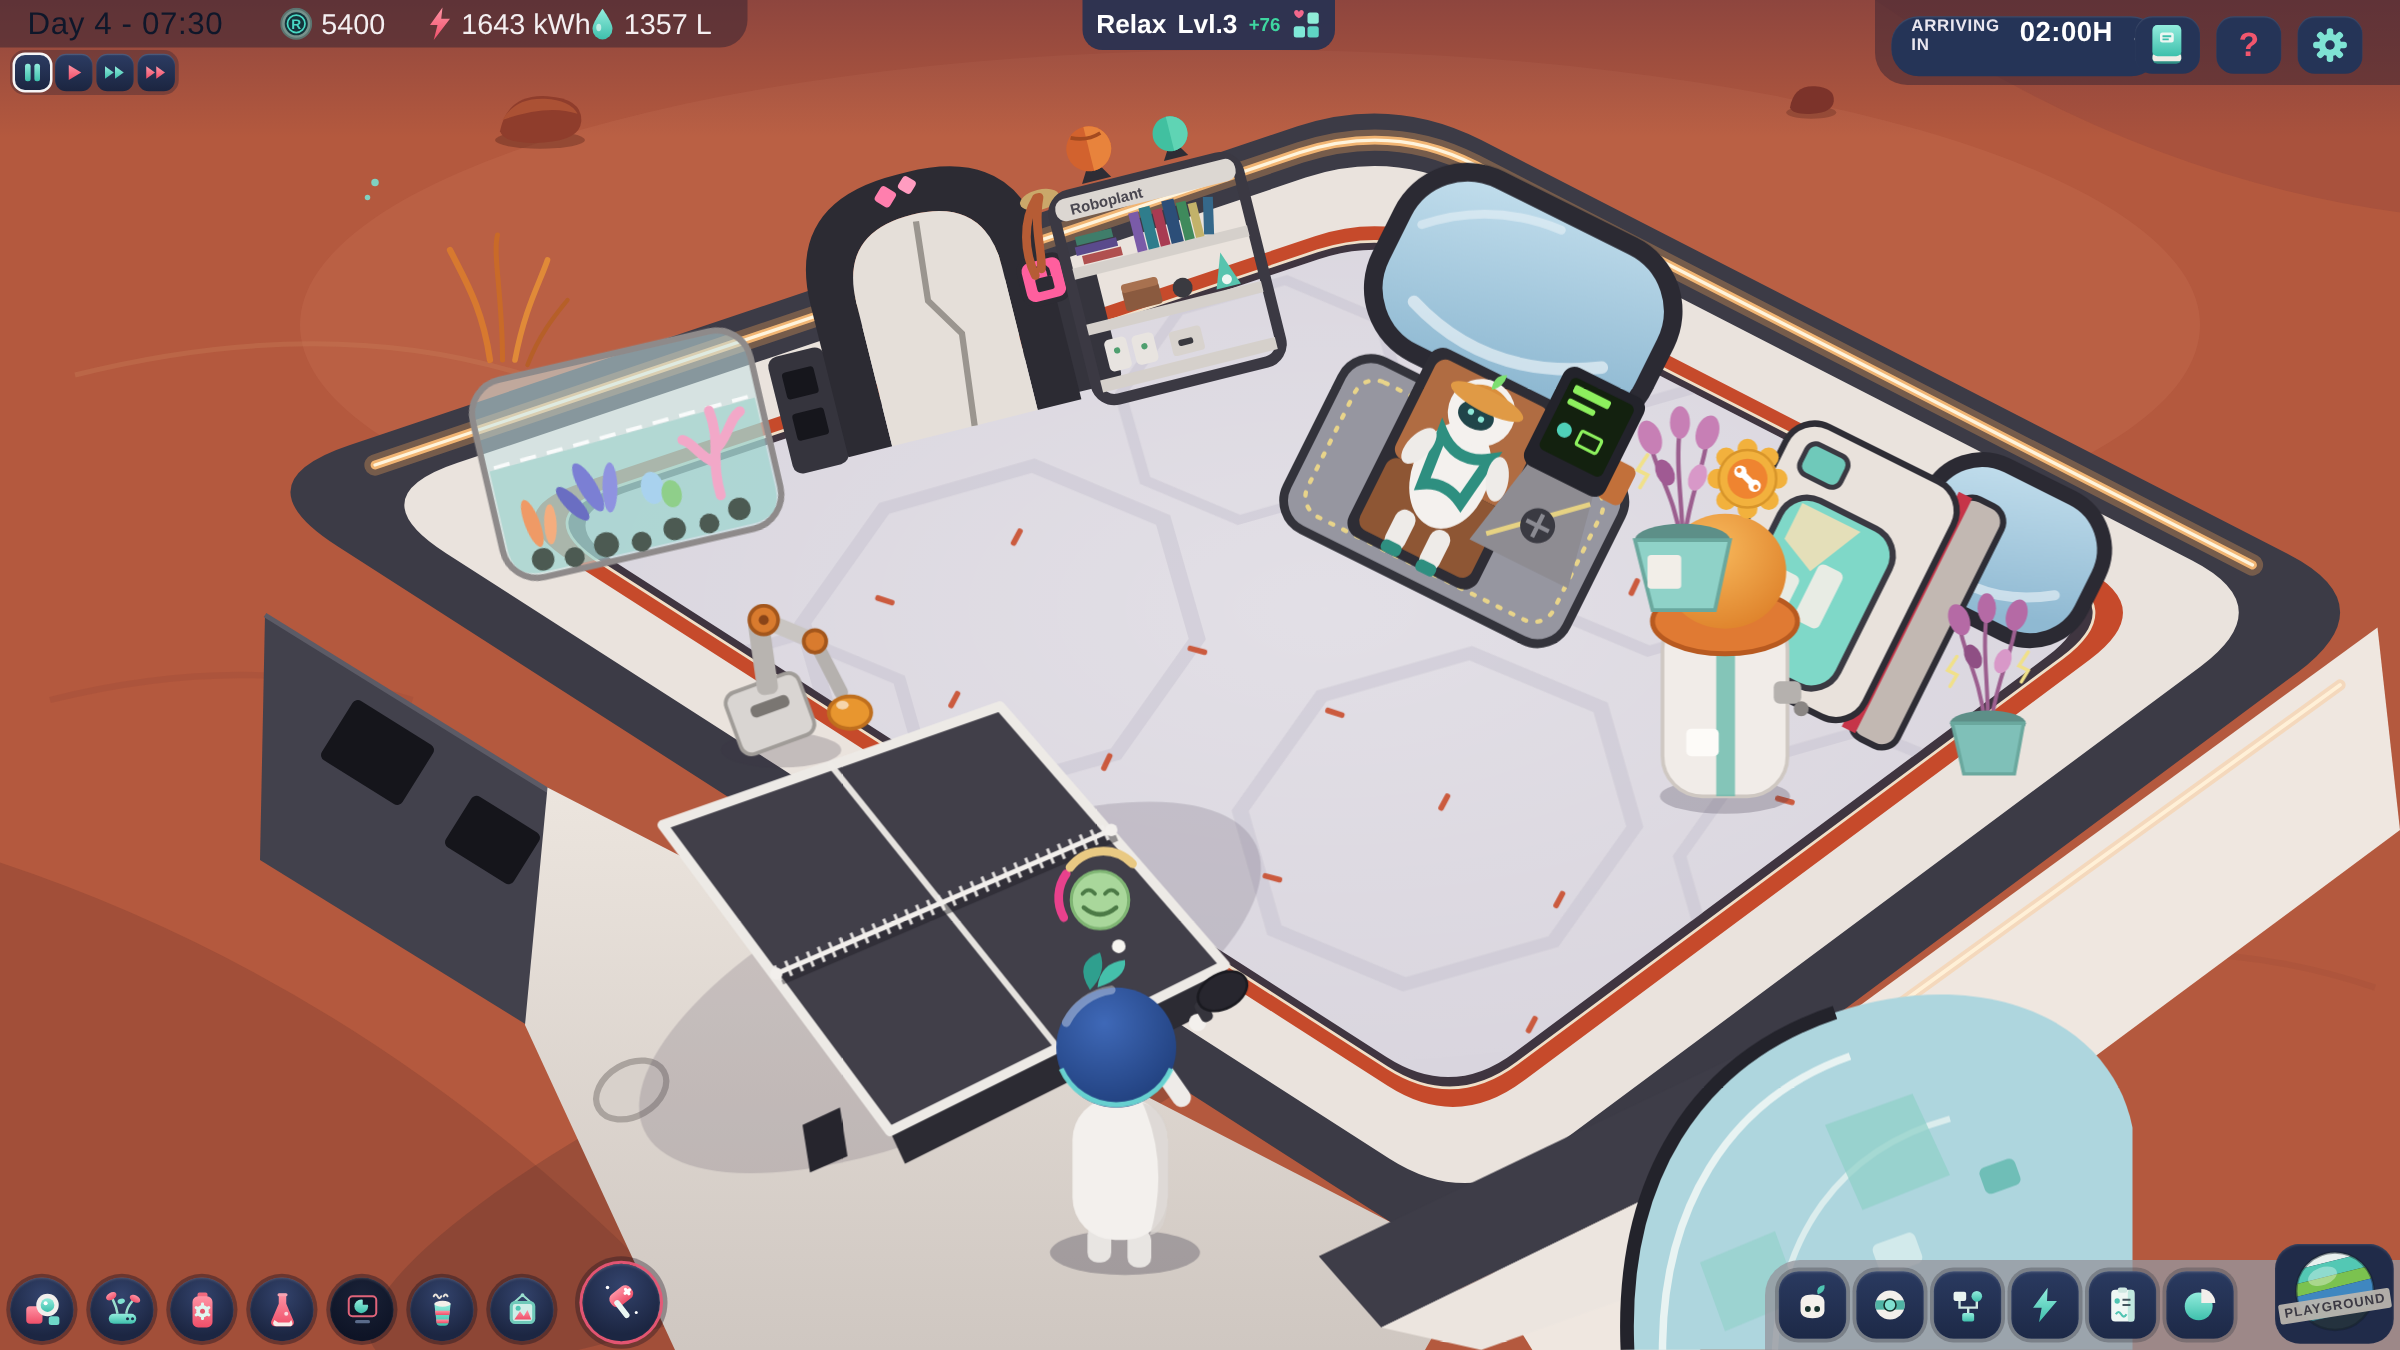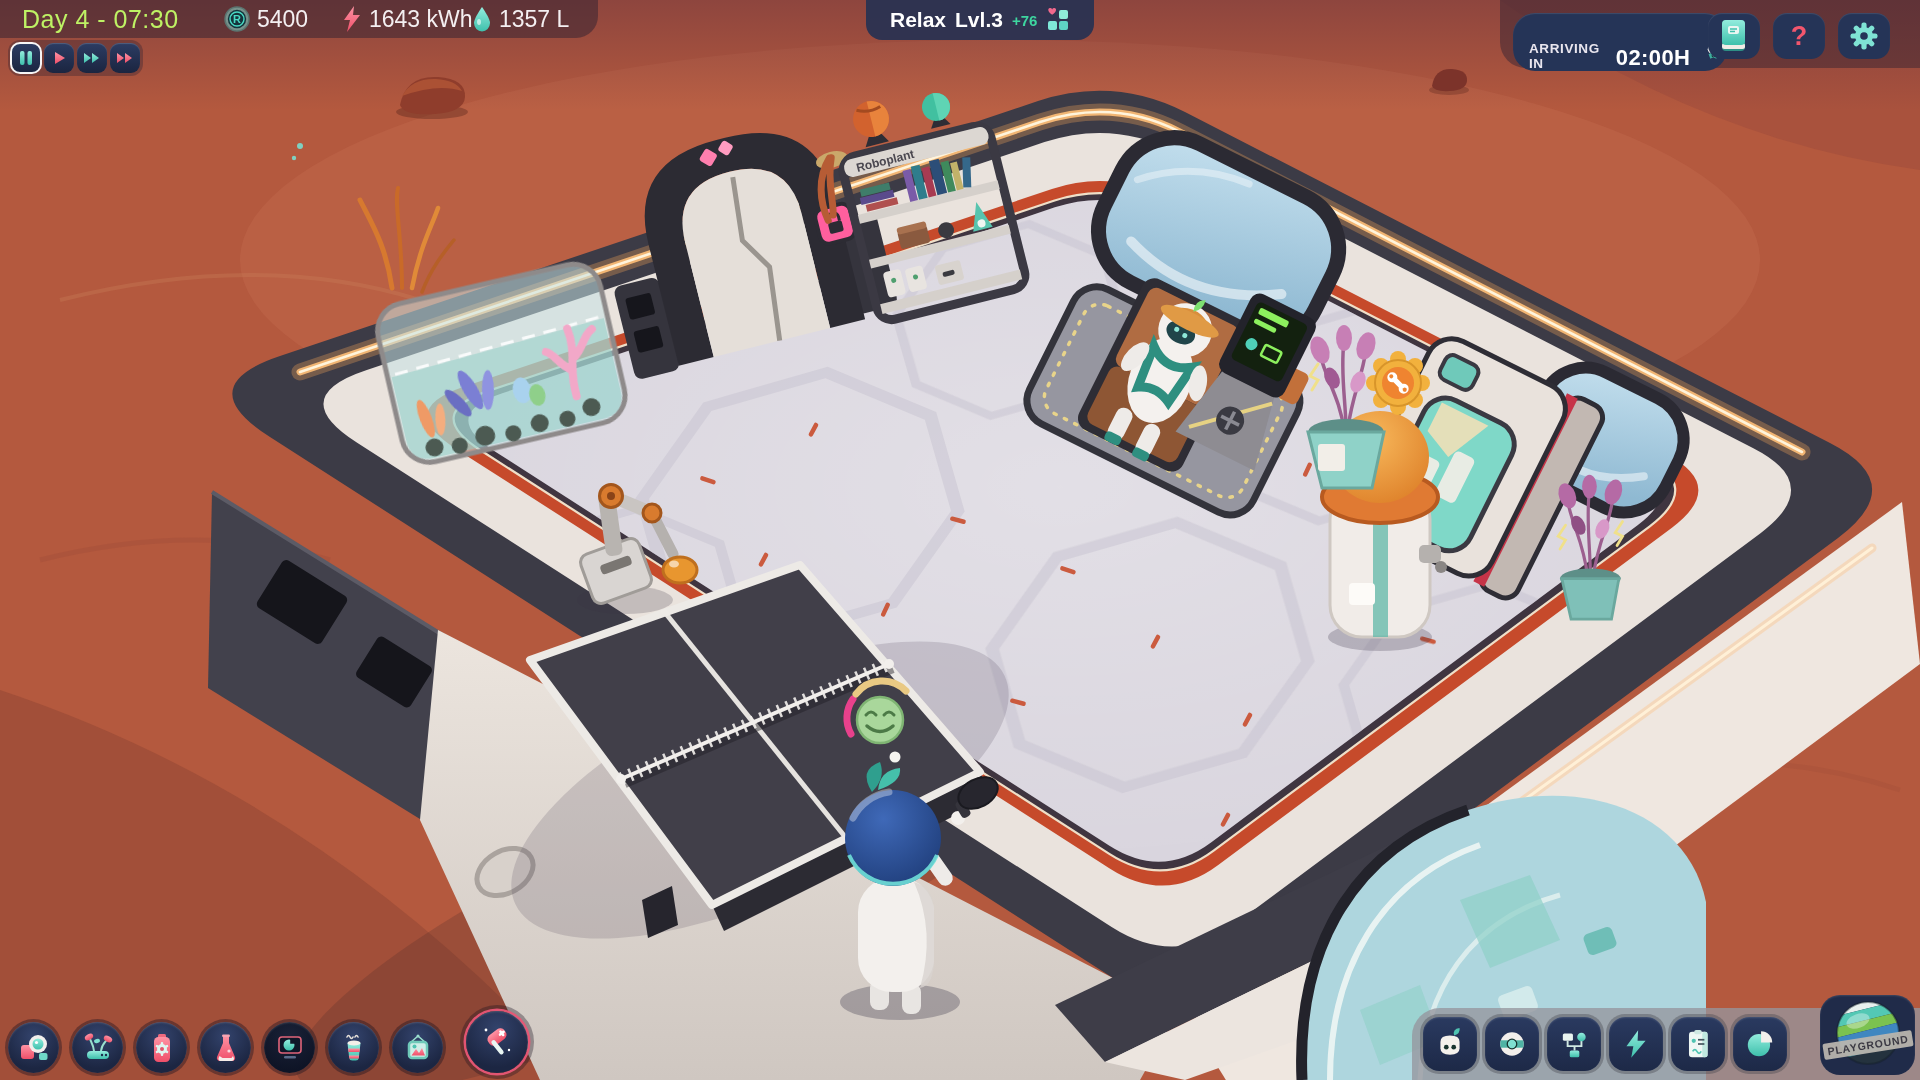--- a/index.html
+++ b/index.html
@@ -5,40 +5,40 @@
   html,body{margin:0;padding:0;background:#222;}
   .stage{position:relative;width:1920px;height:1080px;overflow:hidden;
          font-family:"Liberation Sans",sans-serif;background:#b4593e;user-select:none;}
   .scene{position:absolute;inset:0;}
 
   
   .hud{position:absolute;color:#f2edef;}
   .panel-tl{left:0;top:0;width:598px;height:38px;background:rgba(56,36,50,.55);
             border-radius:0 0 22px 0;}
   .day-time{position:absolute;left:22px;top:0;height:38px;display:flex;align-items:center;
-            font-size:25px;letter-spacing:.5px;color:#bef264;}
+            font-size:25px;letter-spacing:.5px;color:#0f172a;}
   .res{position:absolute;top:0;height:38px;display:flex;align-items:center;gap:7px;
        font-size:23px;color:#f4eff1;}
   .res-credits{left:224px}.res-energy{left:342px}.res-water{left:472px}
 
   .playback{position:absolute;left:8px;top:40px;display:flex;gap:3px;padding:3px;
             background:rgba(56,36,50,.38);border-radius:12px;}
   .pb-btn{width:30px;height:30px;border-radius:9px;display:flex;align-items:center;justify-content:center;
           background:linear-gradient(180deg,#2c3c63,#1b2540);box-shadow:inset 0 1px 1px rgba(255,255,255,.18);}
   .pb-btn.selected{outline:2px solid rgba(255,255,255,.95);outline-offset:-1px;}
 
-  .relax-badge{left:866px;top:0;height:40px;padding:0 24px;display:flex;align-items:center;gap:9px;
+  .relax-badge{left:866px;top:0;height:40px;padding:0 11px;display:flex;align-items:center;gap:9px;
                background:rgba(40,49,82,.93);border-radius:0 0 16px 16px;}
   .relax-badge .lbl{font-size:21px;font-weight:bold;color:#fff;}
   .relax-badge .bonus{font-size:15px;font-weight:bold;color:#3ed6a0;}
 
   .panel-tr{right:0;top:0;width:420px;height:68px;background:rgba(56,36,50,.5);
             border-radius:0 0 0 26px;}
-  .arriving-pill{position:absolute;left:13px;top:13px;width:192px;height:58px;border-radius:22px;
-                 background:#253457;display:flex;align-items:flex-end;padding:0 6px 0 16px;gap:16px;
+  .arriving-pill{position:absolute;left:13px;top:13px;width:192px;height:48px;border-radius:22px;
+                 background:#253457;display:flex;align-items:flex-start;padding:0 6px 0 16px;gap:16px;
                  box-shadow:inset 0 1px 1px rgba(255,255,255,.12);}
   .arriving-pill .alabel{font-size:13.5px;font-weight:600;letter-spacing:.6px;color:#e9e6ef;}
   .arriving-pill .atime{font-size:22px;font-weight:800;color:#fff;letter-spacing:.4px;}
   .sq-btn{position:absolute;top:13px;width:52px;height:46px;border-radius:14px;background:#253457;
           display:flex;align-items:center;justify-content:center;
           box-shadow:inset 0 1px 1px rgba(255,255,255,.12);}
   .btn-book{left:208px}.btn-help{left:273px}.btn-gear{left:338px}
   .qmark{font-size:27px;font-weight:800;color:#f2566d;}
 
   

